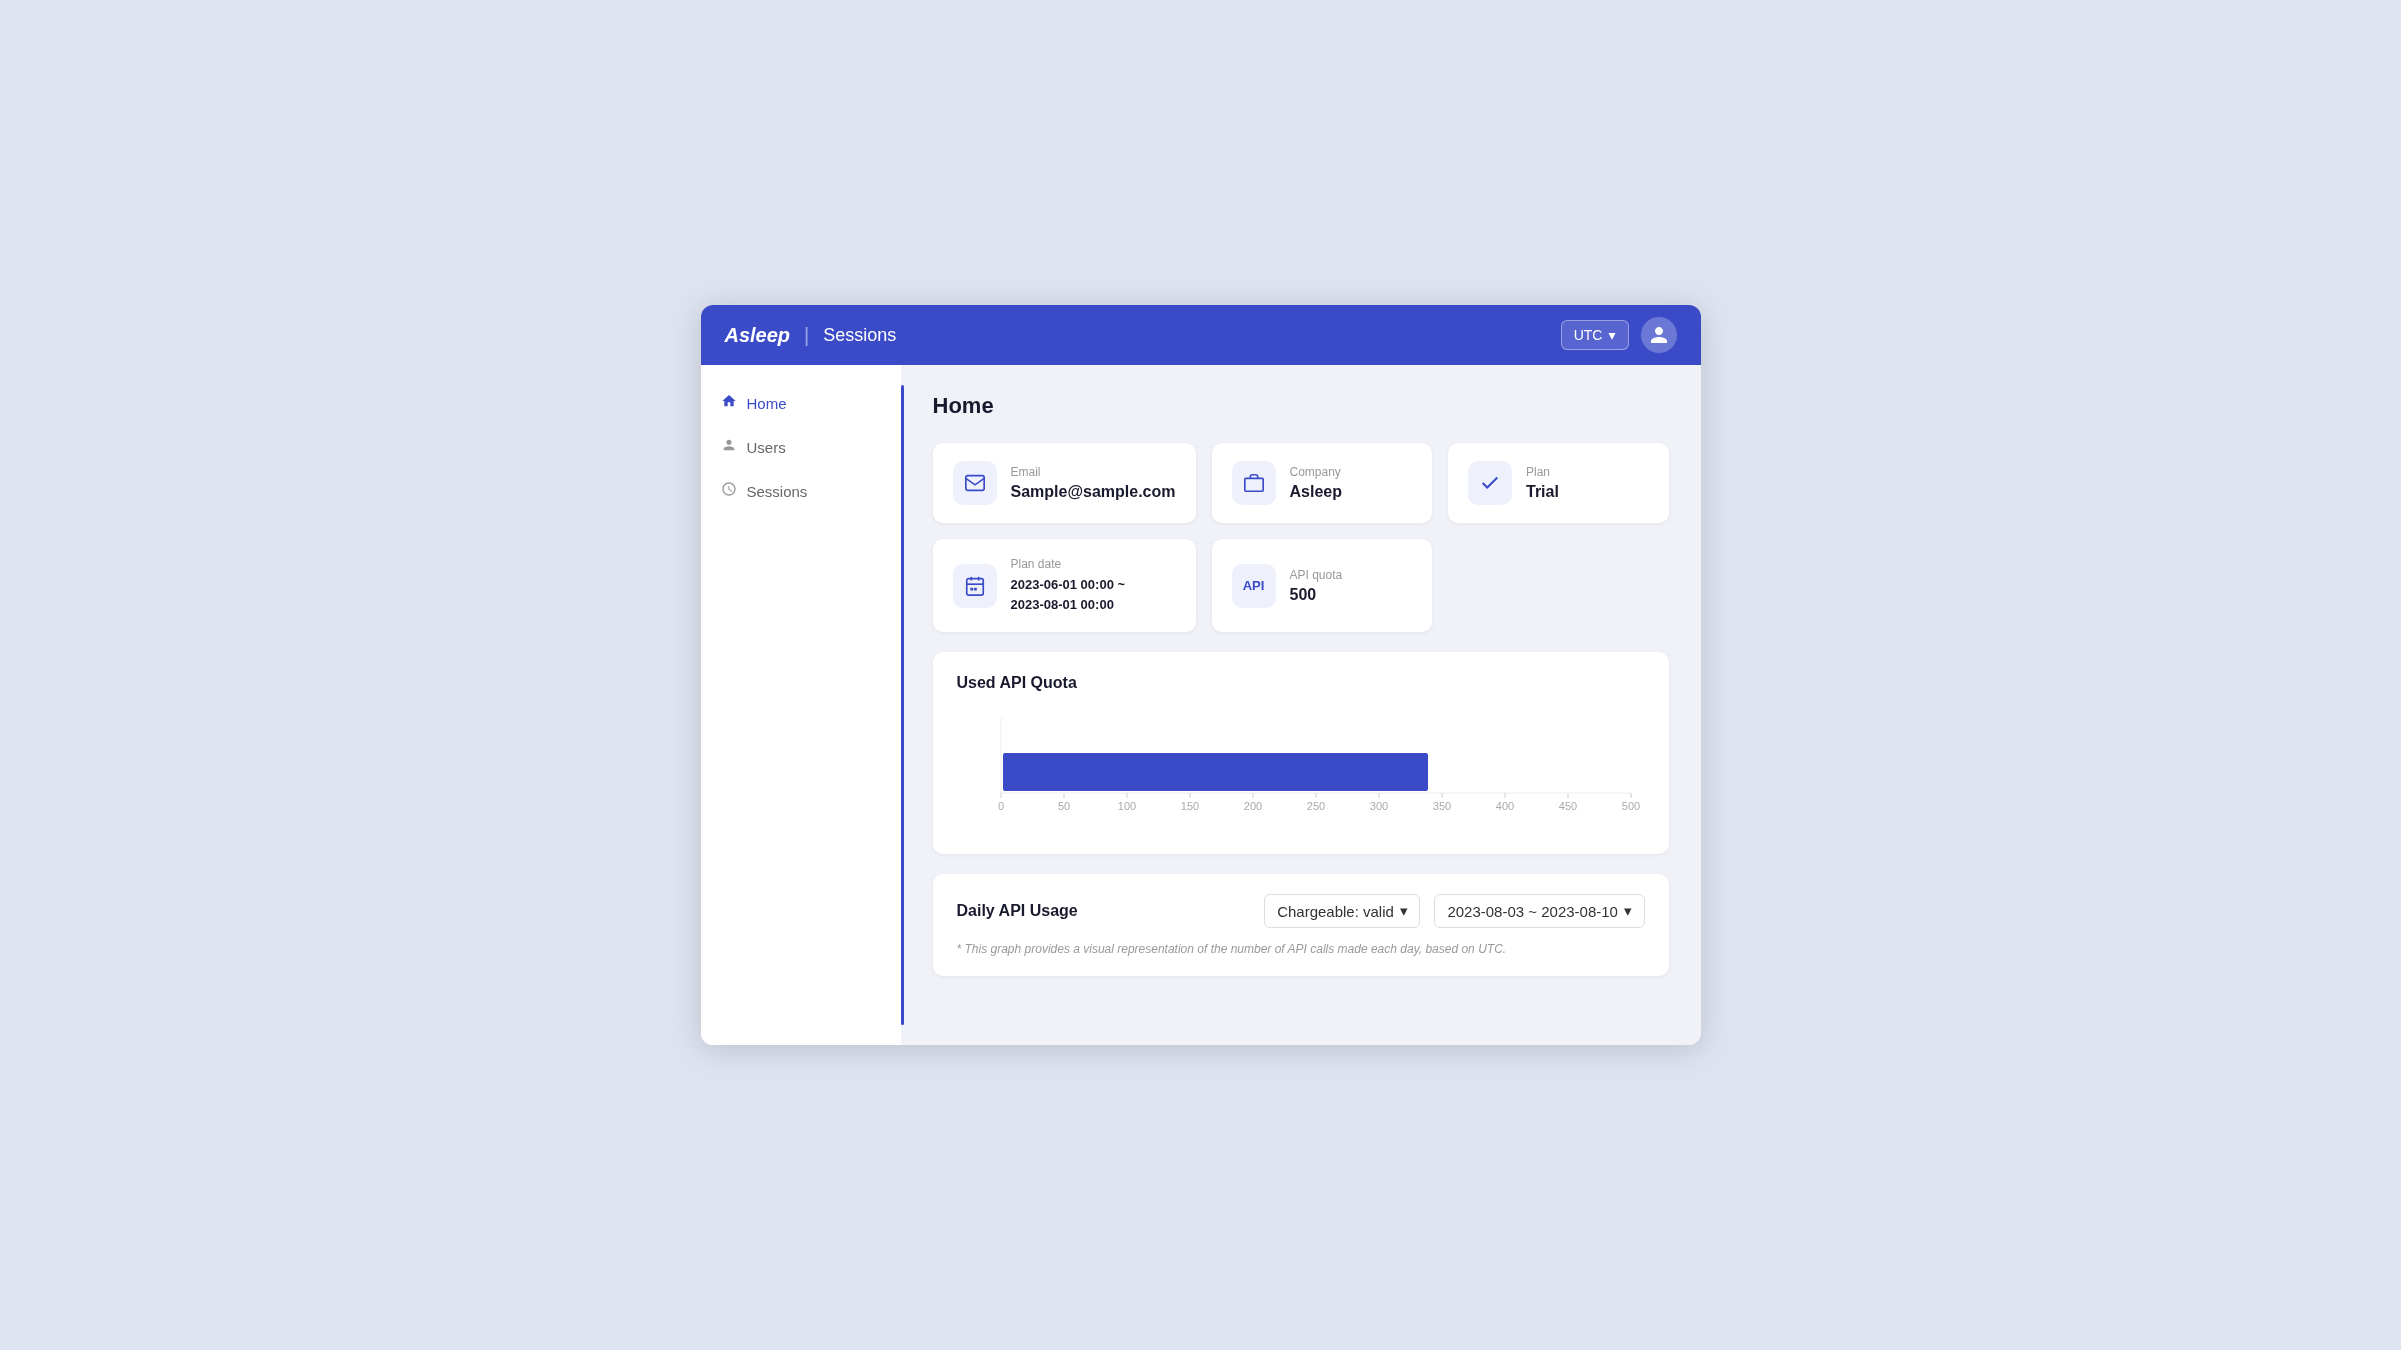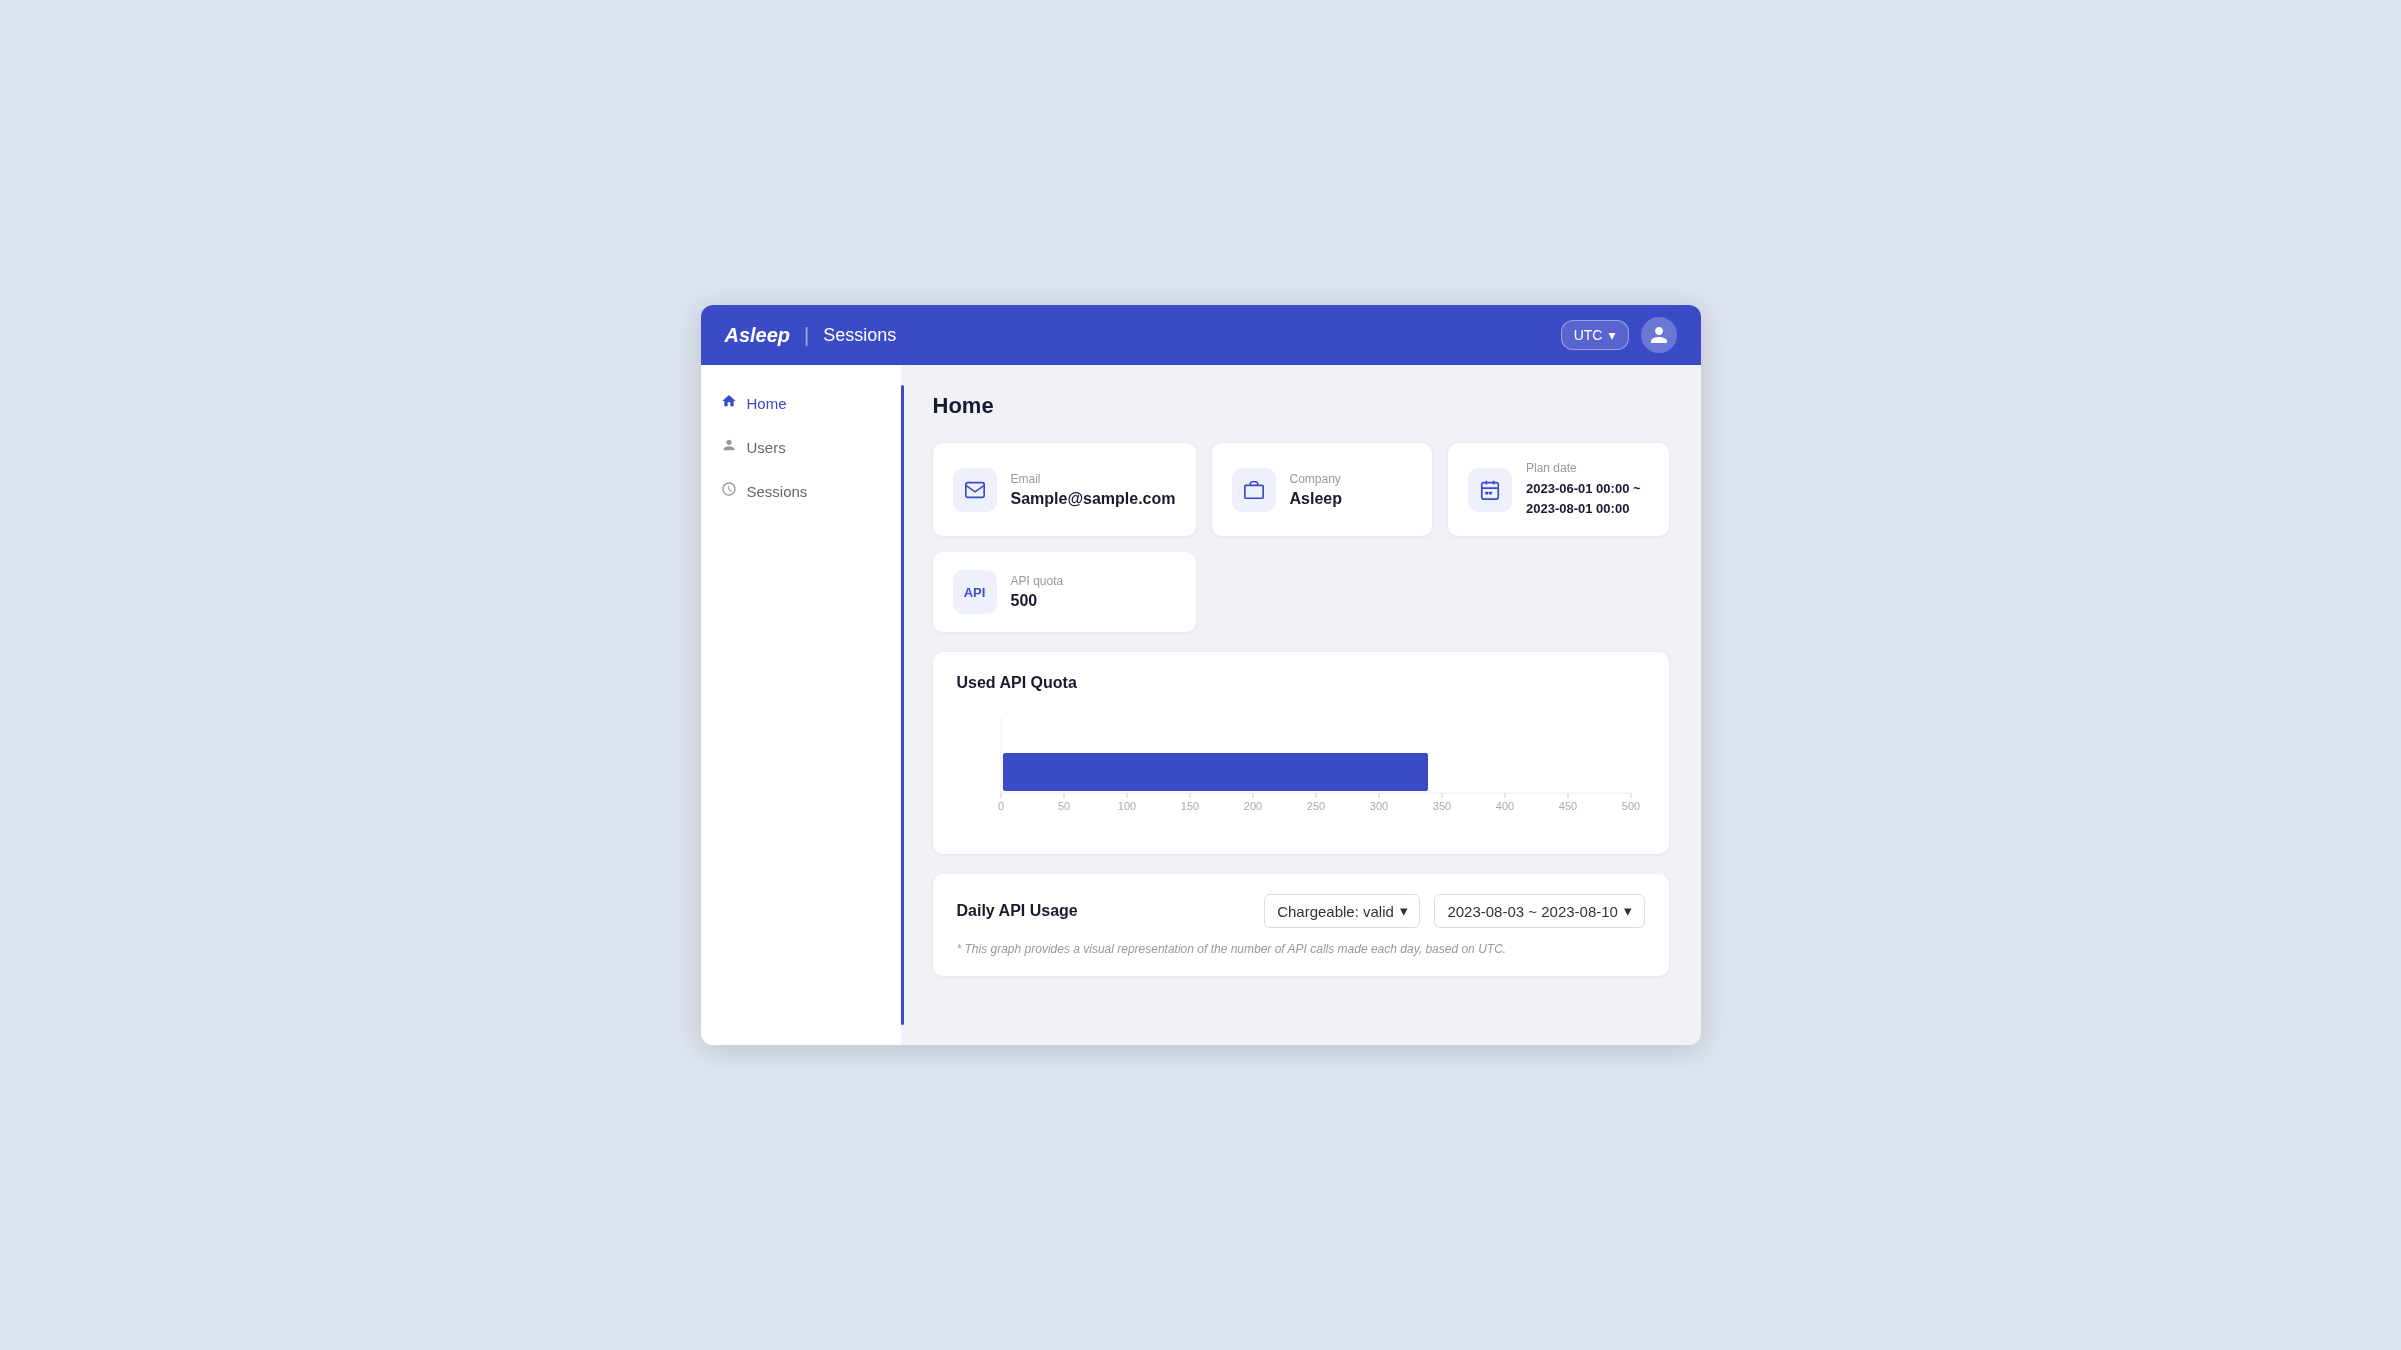--- a/index.html
+++ b/index.html
@@ -52,21 +52,21 @@
     .header-right {
       display: flex;
       align-items: center;
       gap: 12px;
     }
     .timezone-select {
       background: rgba(255,255,255,0.15);
       border: 1px solid rgba(255,255,255,0.4);
       color: white;
       padding: 6px 12px;
-      border-radius: 12px;
+      border-radius: 6px;
       font-size: 14px;
       cursor: pointer;
       display: flex;
       align-items: center;
       gap: 6px;
     }
     .user-avatar {
       width: 36px;
       height: 36px;
       background: rgba(255,255,255,0.25);
@@ -307,20 +307,31 @@
               <line x1="12" y1="12" x2="12" y2="12.01"></line>
             </svg>
           </div>
           <div class="info-card-content">
             <div class="info-card-label">Company</div>
             <div class="info-card-value">Asleep</div>
           </div>
         </div>
 
 
+        <div class="info-card">
+          <div class="info-card-icon">
+            <svg width="22" height="22" viewBox="0 0 24 24" fill="none" stroke="#3b4bc8" stroke-width="2.2">
+              <polyline points="20 6 9 17 4 12"></polyline>
+            </svg>
+          </div>
+          <div class="info-card-content">
+            <div class="info-card-label">Plan</div>
+            <div class="info-card-value">Trial</div>
+          </div>
+        </div>
 
         <div class="info-card">
           <div class="info-card-icon">
             <svg width="22" height="22" viewBox="0 0 24 24" fill="none" stroke="#3b4bc8" stroke-width="1.8">
               <rect x="3" y="4" width="18" height="18" rx="2"></rect>
               <line x1="16" y1="2" x2="16" y2="6"></line>
               <line x1="8" y1="2" x2="8" y2="6"></line>
               <line x1="3" y1="10" x2="21" y2="10"></line>
               <rect x="7" y="14" width="3" height="3" rx="0.5" fill="#3b4bc8" stroke="none"></rect>
               <rect x="11" y="14" width="3" height="3" rx="0.5" fill="#3b4bc8" stroke="none"></rect>

